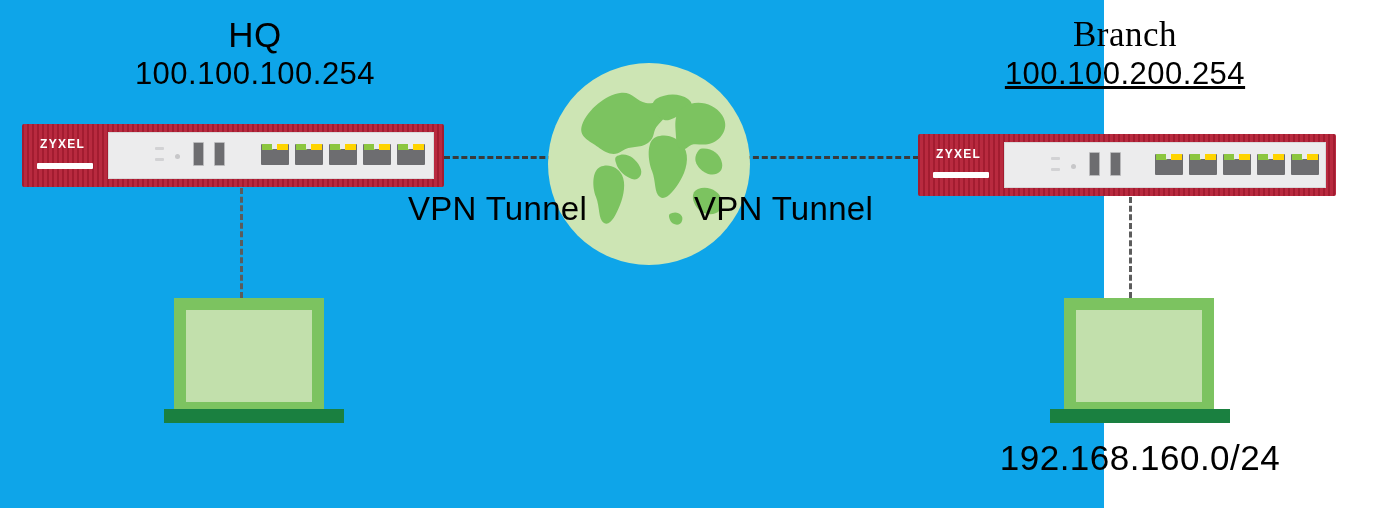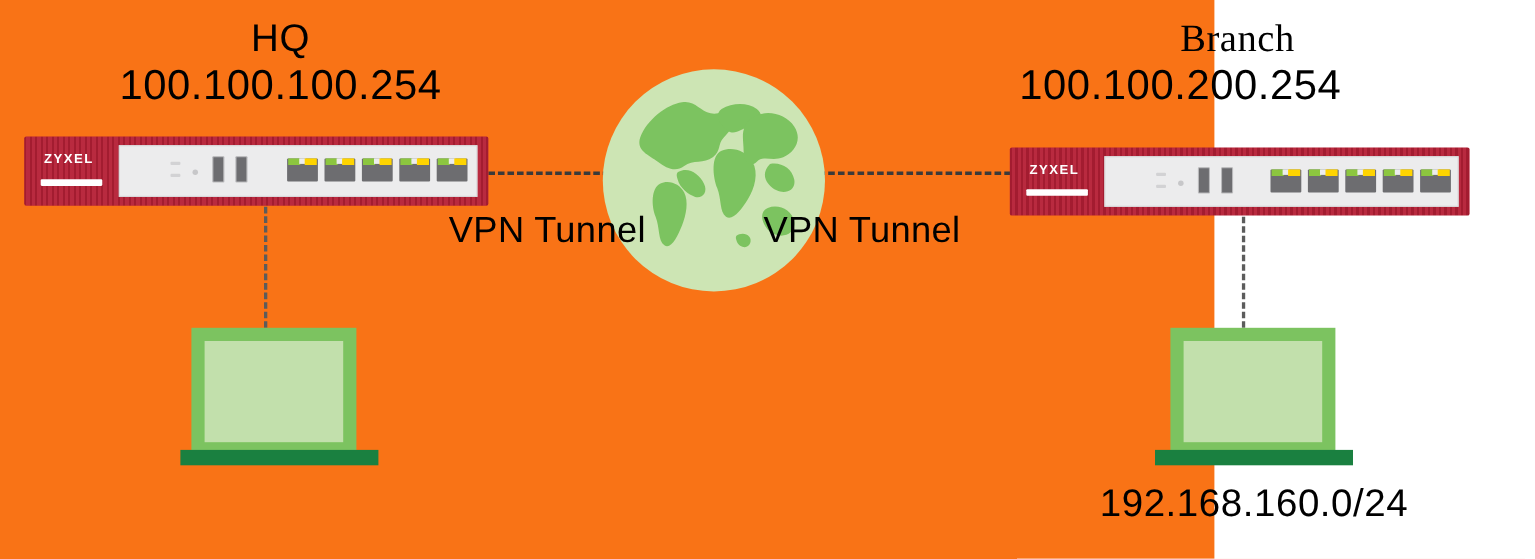--- a/index.html
+++ b/index.html
@@ -9,36 +9,36 @@
     height: 508px;
     background: #ffffff;
     font-family: "Liberation Sans", sans-serif;
     overflow: hidden;
   }
 
   #diagram {
     position: relative;
     width: 1104px;
     height: 508px;
-    background: #f97316;
+    background: #0ea5e9;
   }
 
   
   .site-label {
     position: absolute;
     text-align: center;
     color: #000000;
     font-family: "Liberation Sans", sans-serif;
     font-weight: 300;
     letter-spacing: 0.5px;
     white-space: nowrap;
     line-height: 1.18;
   }
   .site-name   { font-size: 35px; }
-  .site-ip     { font-size: 38px; }
+  .site-ip     { font-size: 31px; }
   .subnet-label {
     position: absolute;
     text-align: center;
     color: #000000;
     font-size: 35px;
     font-weight: 300;
     letter-spacing: 0.5px;
     white-space: nowrap;
     font-family: "Liberation Sans", sans-serif;
   }
@@ -173,21 +173,21 @@
 </style>
 </head>
 <body>
 
 <div id="diagram">
 
   <div class="site-label site-name" style="left:105px; top:14px; width:300px;">HQ</div>
   <div class="site-label site-ip" style="left:105px; top:56px; width:300px;">100.100.100.254</div>
 
   <div class="site-label site-name" style="left:975px; top:14px; width:300px;font-family:Liberation Serif, serif;">Branch</div>
-  <div class="site-label site-ip" style="left:923px; top:56px; width:300px;">100.100.200.254</div>
+  <div class="site-label site-ip" style="left:975px; top:56px; width:300px;text-decoration:underline;">100.100.200.254</div>
 
   <div class="dash-h" style="left:444px; top:156px; width:110px;"></div>
 
   <div class="dash-h" style="left:744px; top:156px; width:175px;"></div>
 
   <div class="appliance" style="left:22px; top:124px; width:422px; height:63px;">
     <div class="stripes"></div>
     <div class="brand" style="left:18px; top:14px; font-size:12px;">ZYXEL</div>
     <div class="brand-bar" style="left:15px; top:39px; width:56px; height:6px;"></div>
 

